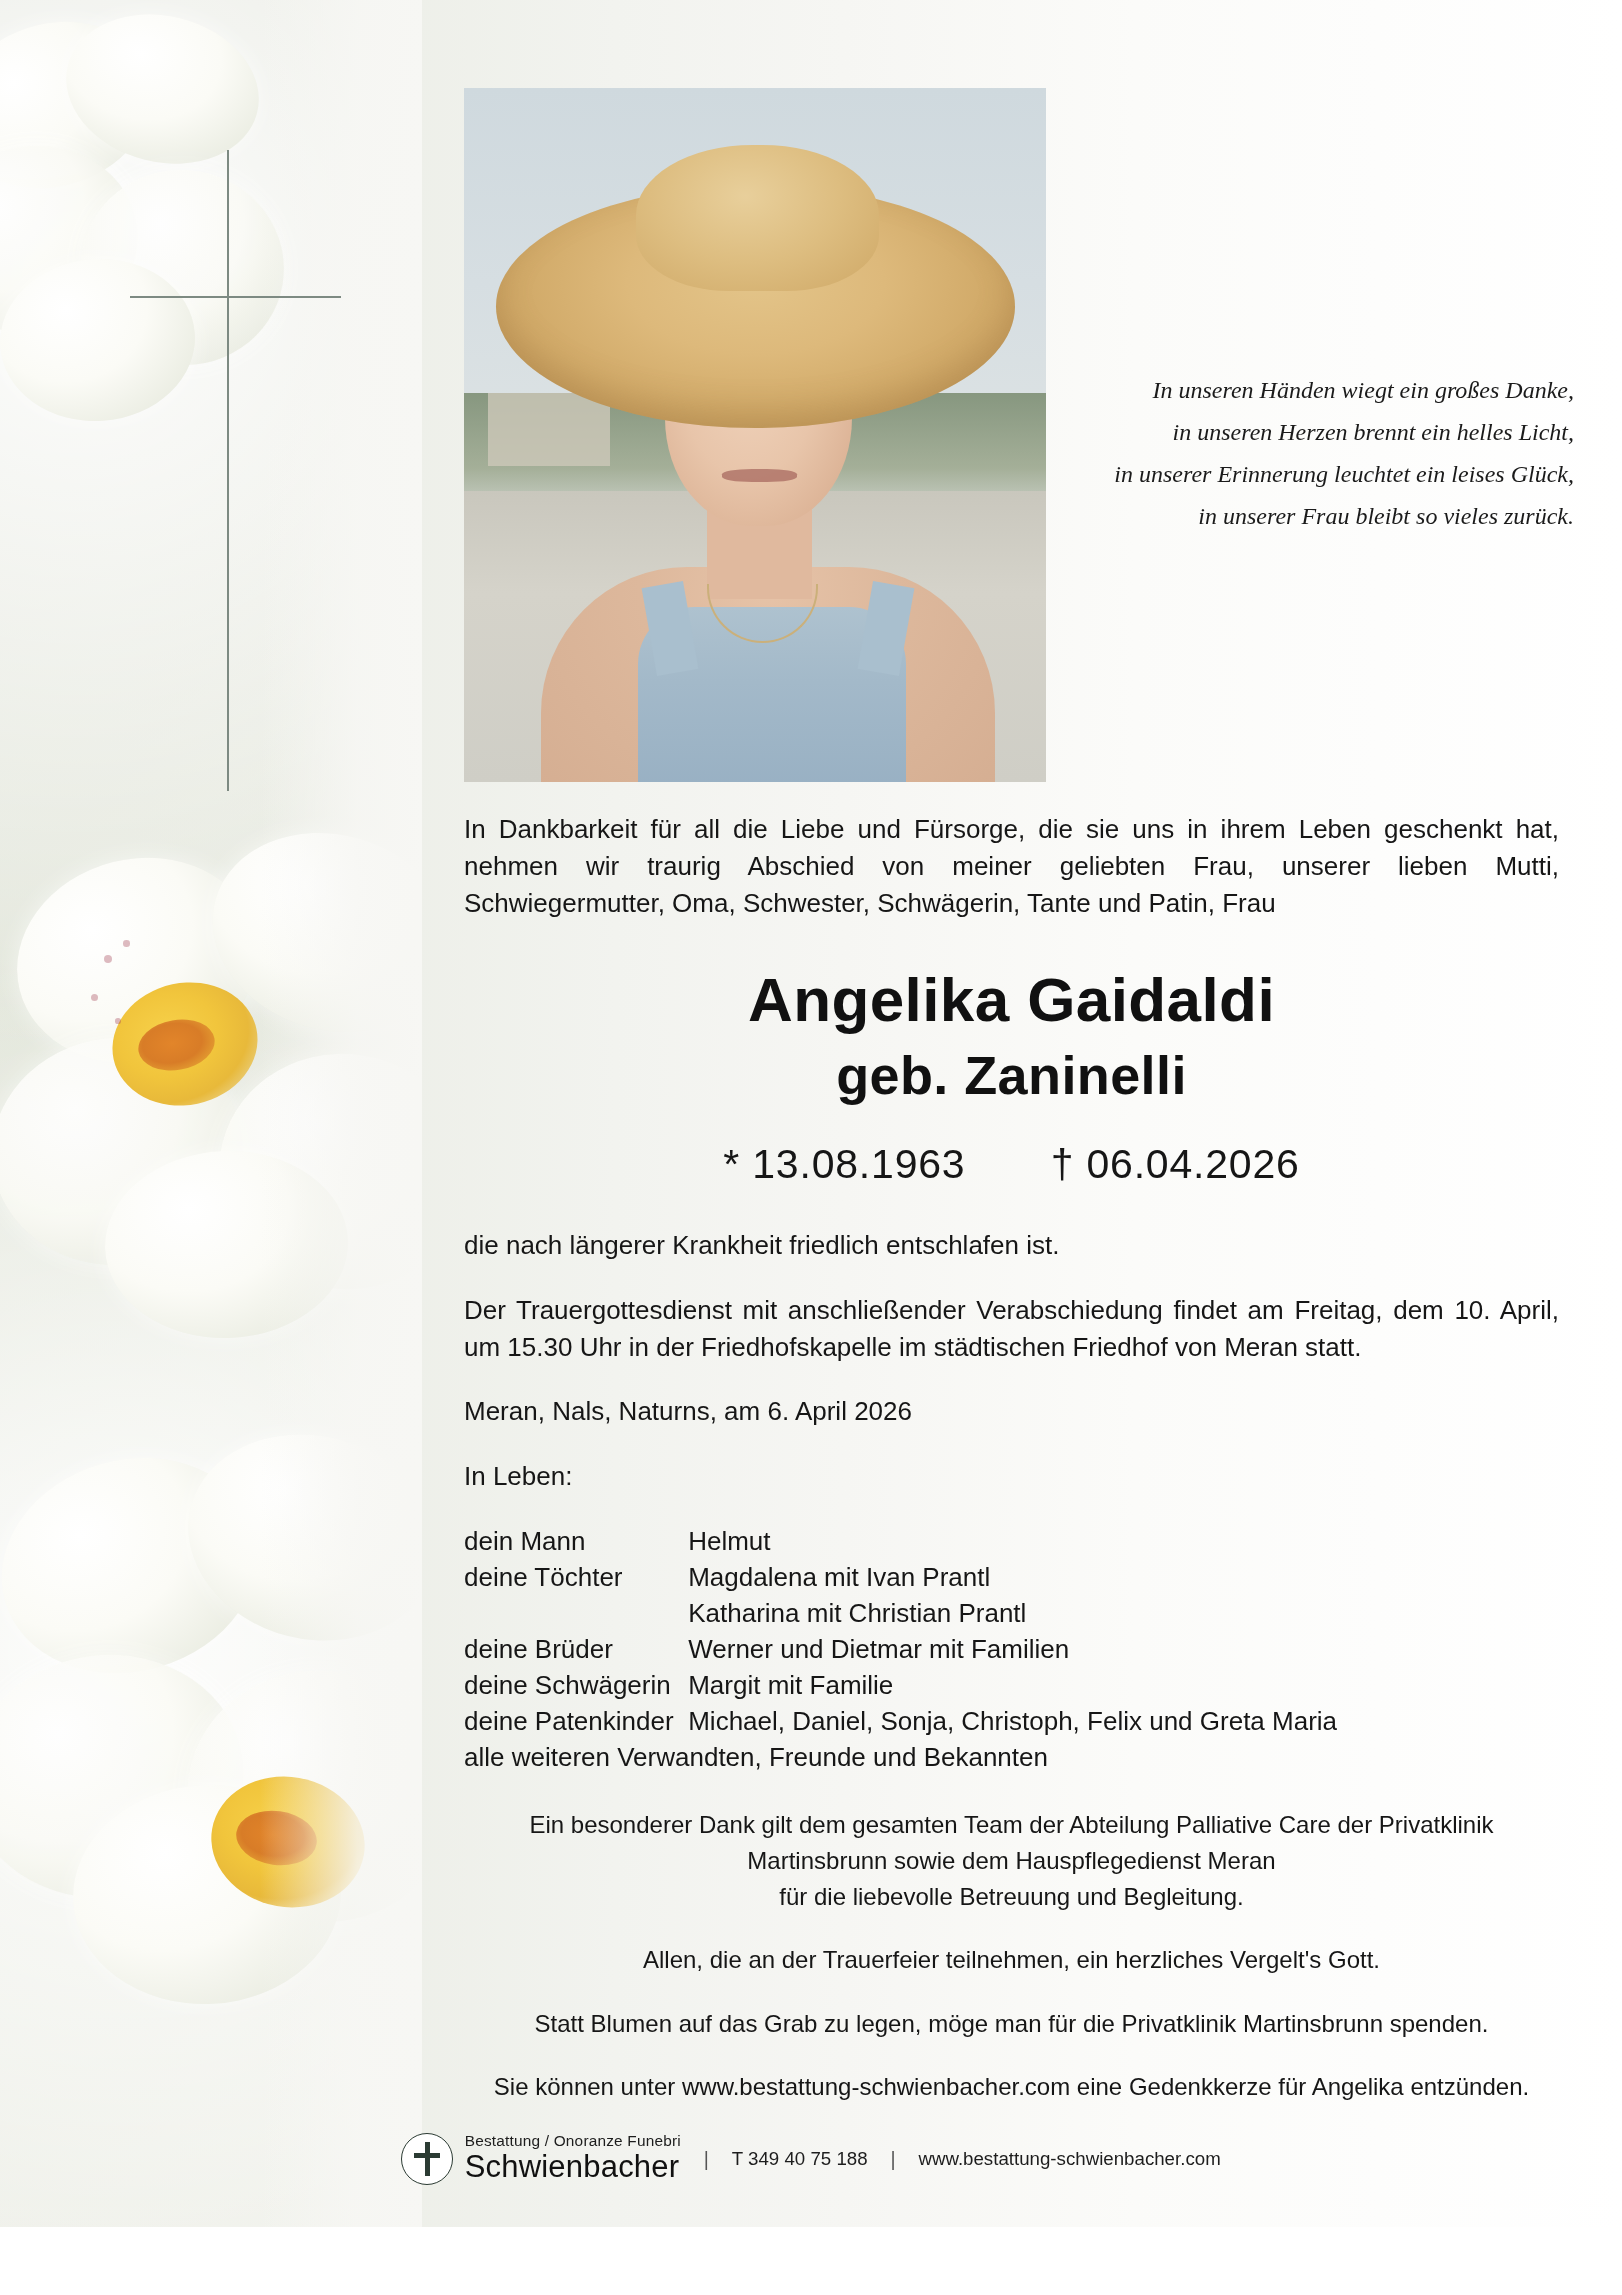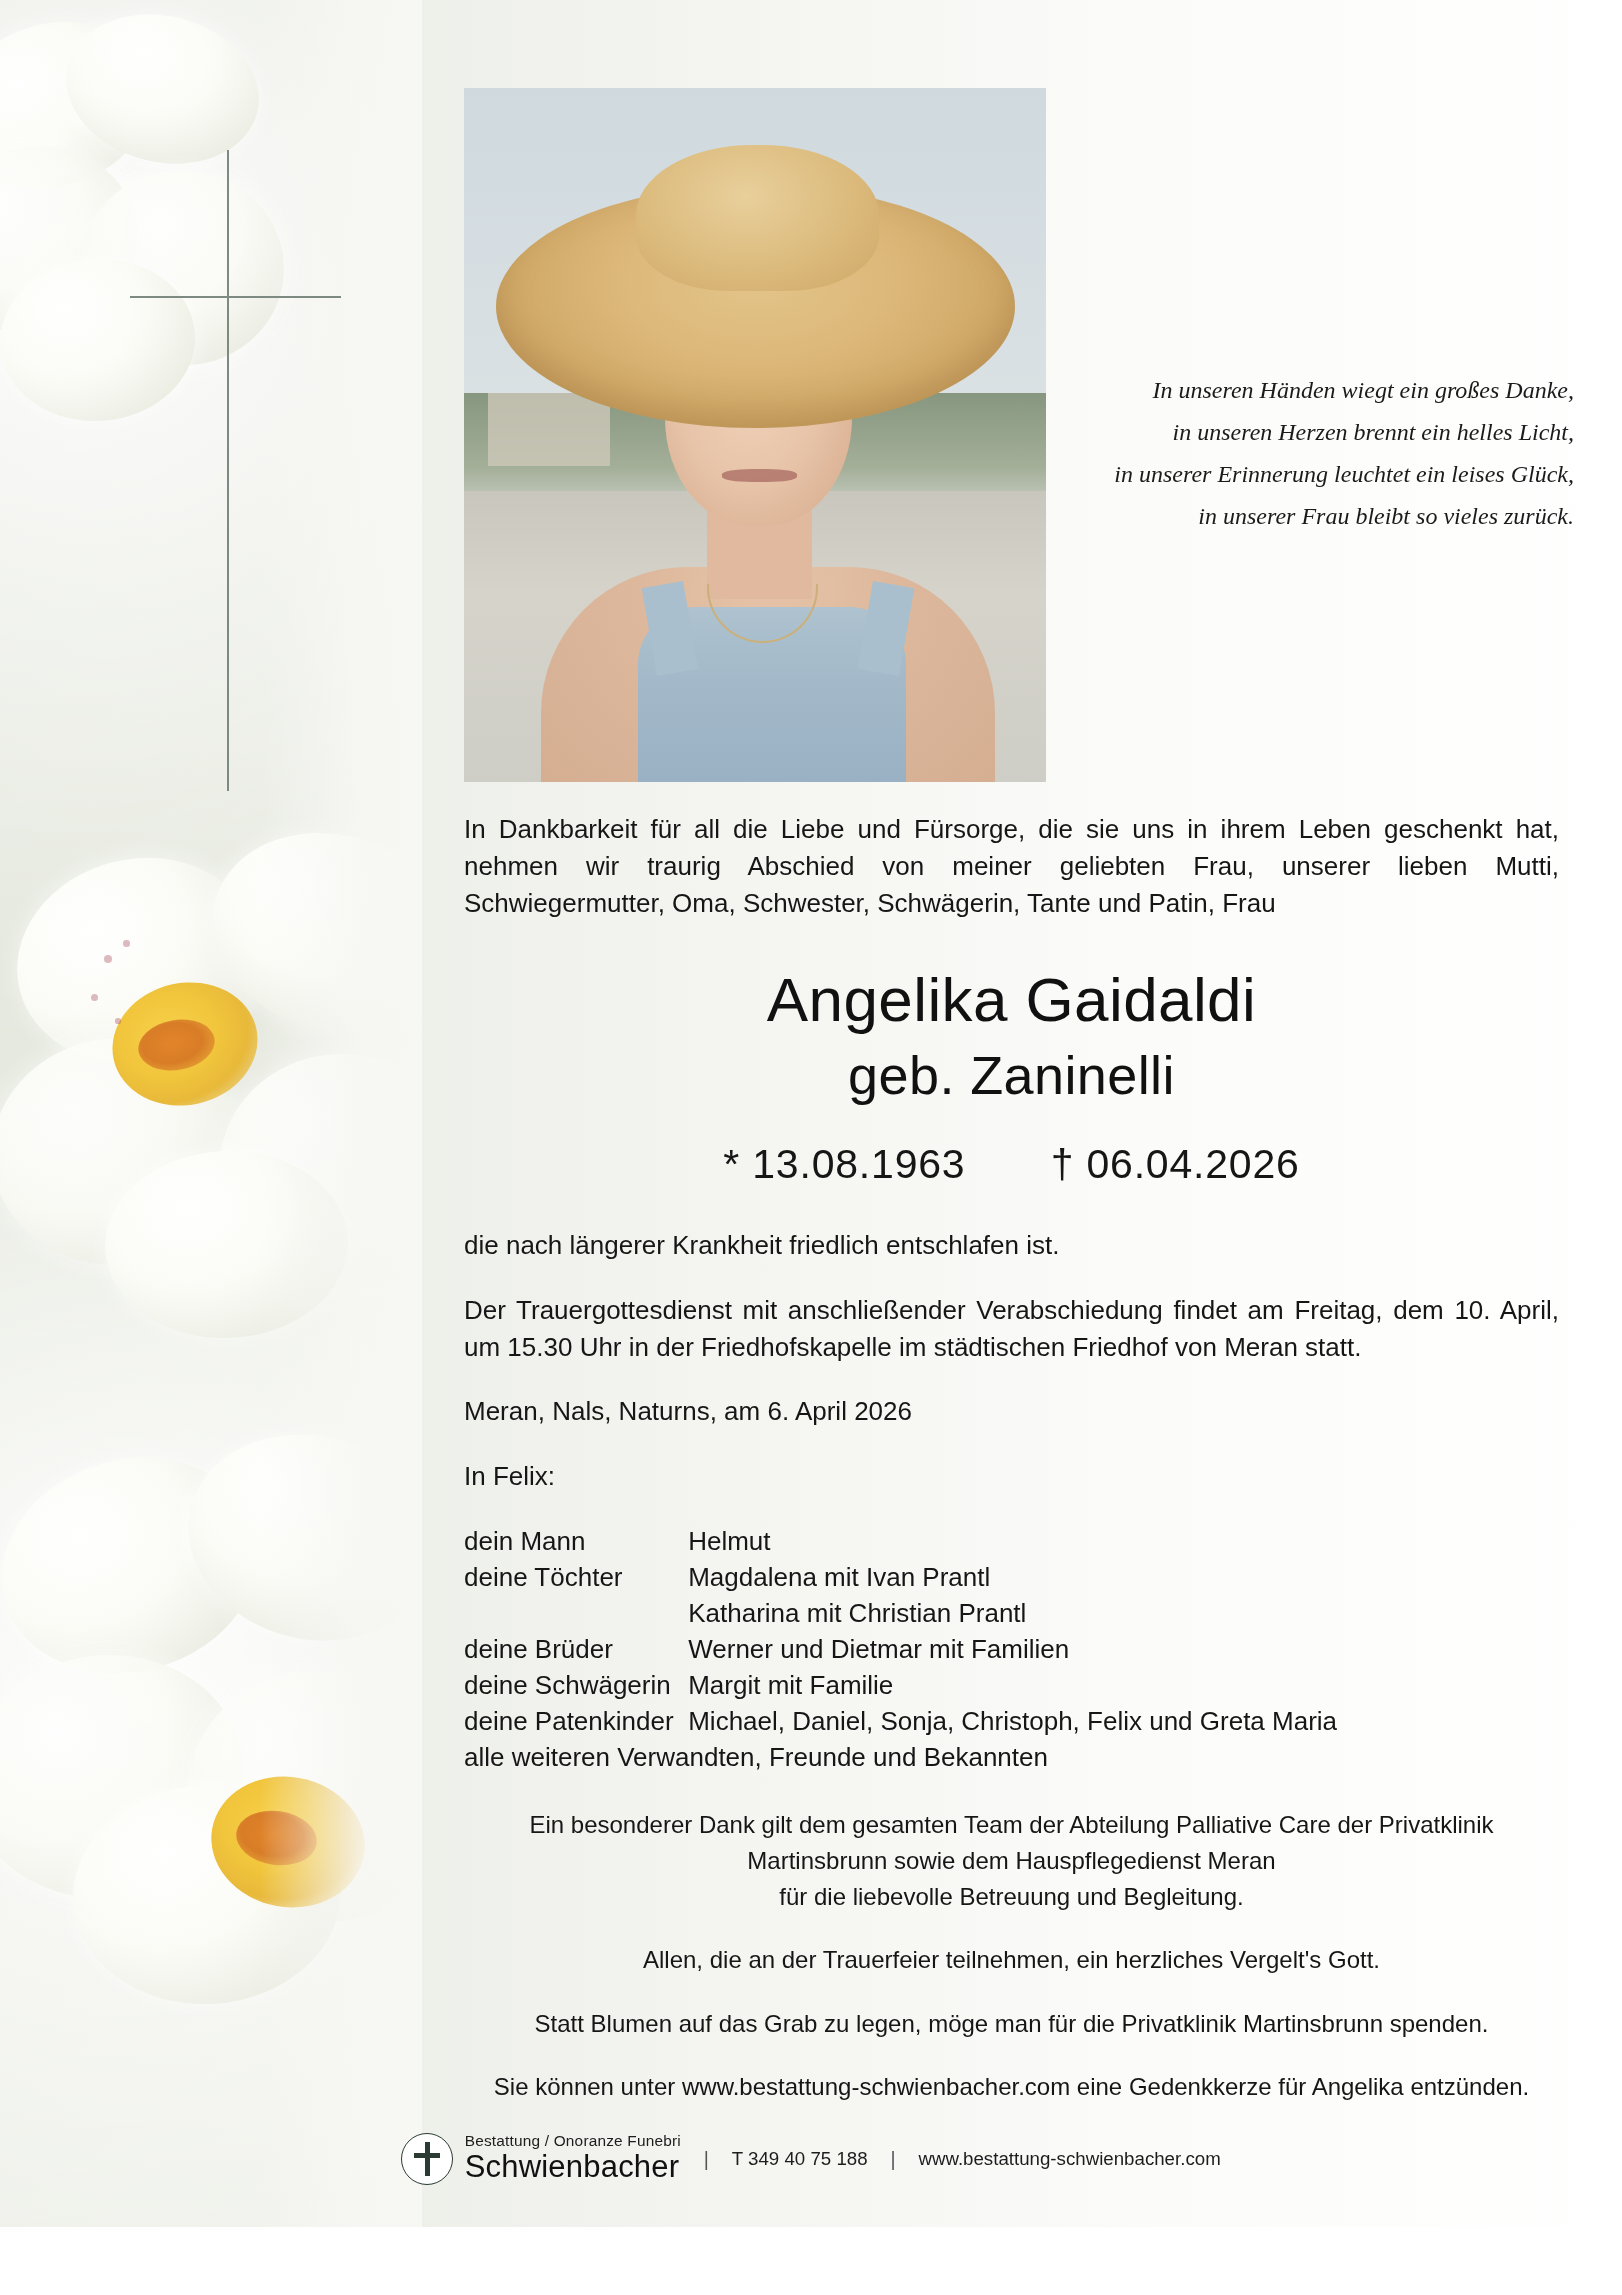--- a/index.html
+++ b/index.html
@@ -239,21 +239,21 @@
     font-size: 26px;
     line-height: 37px;
     text-align: justify;
     margin: 0 0 8px 0;
   }
 
   .name {
     text-align: center;
     font-size: 62px;
     line-height: 78px;
-    font-weight: 400;
+    font-weight: 700;
     letter-spacing: 0.4px;
     margin: 39px 0 0 0;
     color: #111;
   }
   .name .second {
     display: block;
     font-size: 54px;
     line-height: 67px;
     margin-top: 3.2px;
   }
@@ -459,21 +459,21 @@
     </div>
 
     <div class="dates">
       <span class="birth">* 13.08.1963</span>
       <span class="death">† 06.04.2026</span>
     </div>
 
     <p class="para nojust">die nach längerer Krankheit friedlich entschlafen ist.</p>
     <p class="para">Der Trauergottesdienst mit anschließender Verabschiedung findet am Freitag, dem 10. April, um 15.30 Uhr in der Friedhofskapelle im städtischen Friedhof von Meran statt.</p>
     <p class="para nojust">Meran, Nals, Naturns, am 6. April 2026</p>
-    <p class="para nojust">In Felix:</p>
+    <p class="para nojust">In Leben:</p>
 
     <div class="family">
       <table>
         <tbody>
             <tr>
           <td class="role">dein Mann</td>
           <td class="names">Helmut</td>
         </tr>
         <tr>
           <td class="role">deine Töchter</td>

